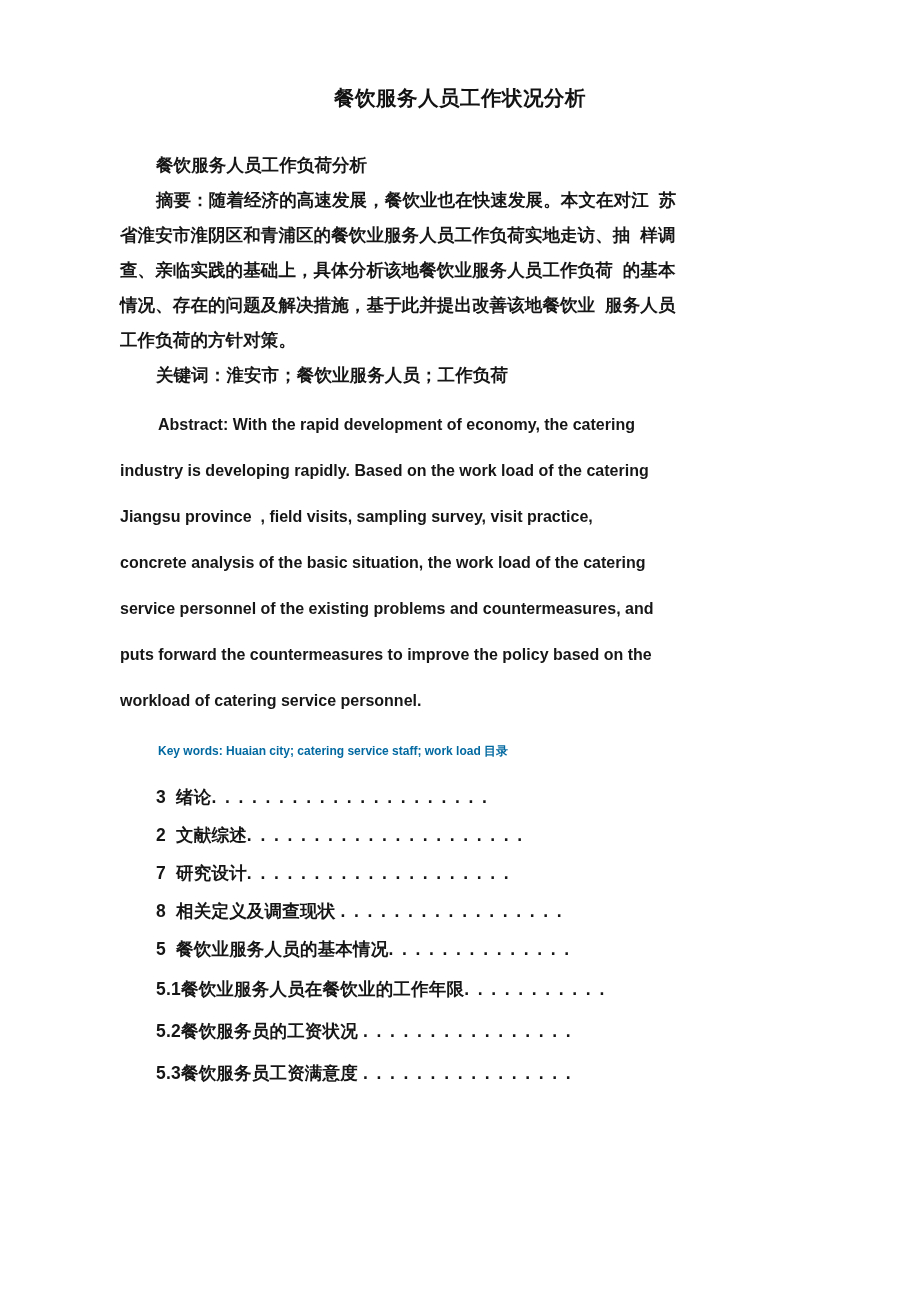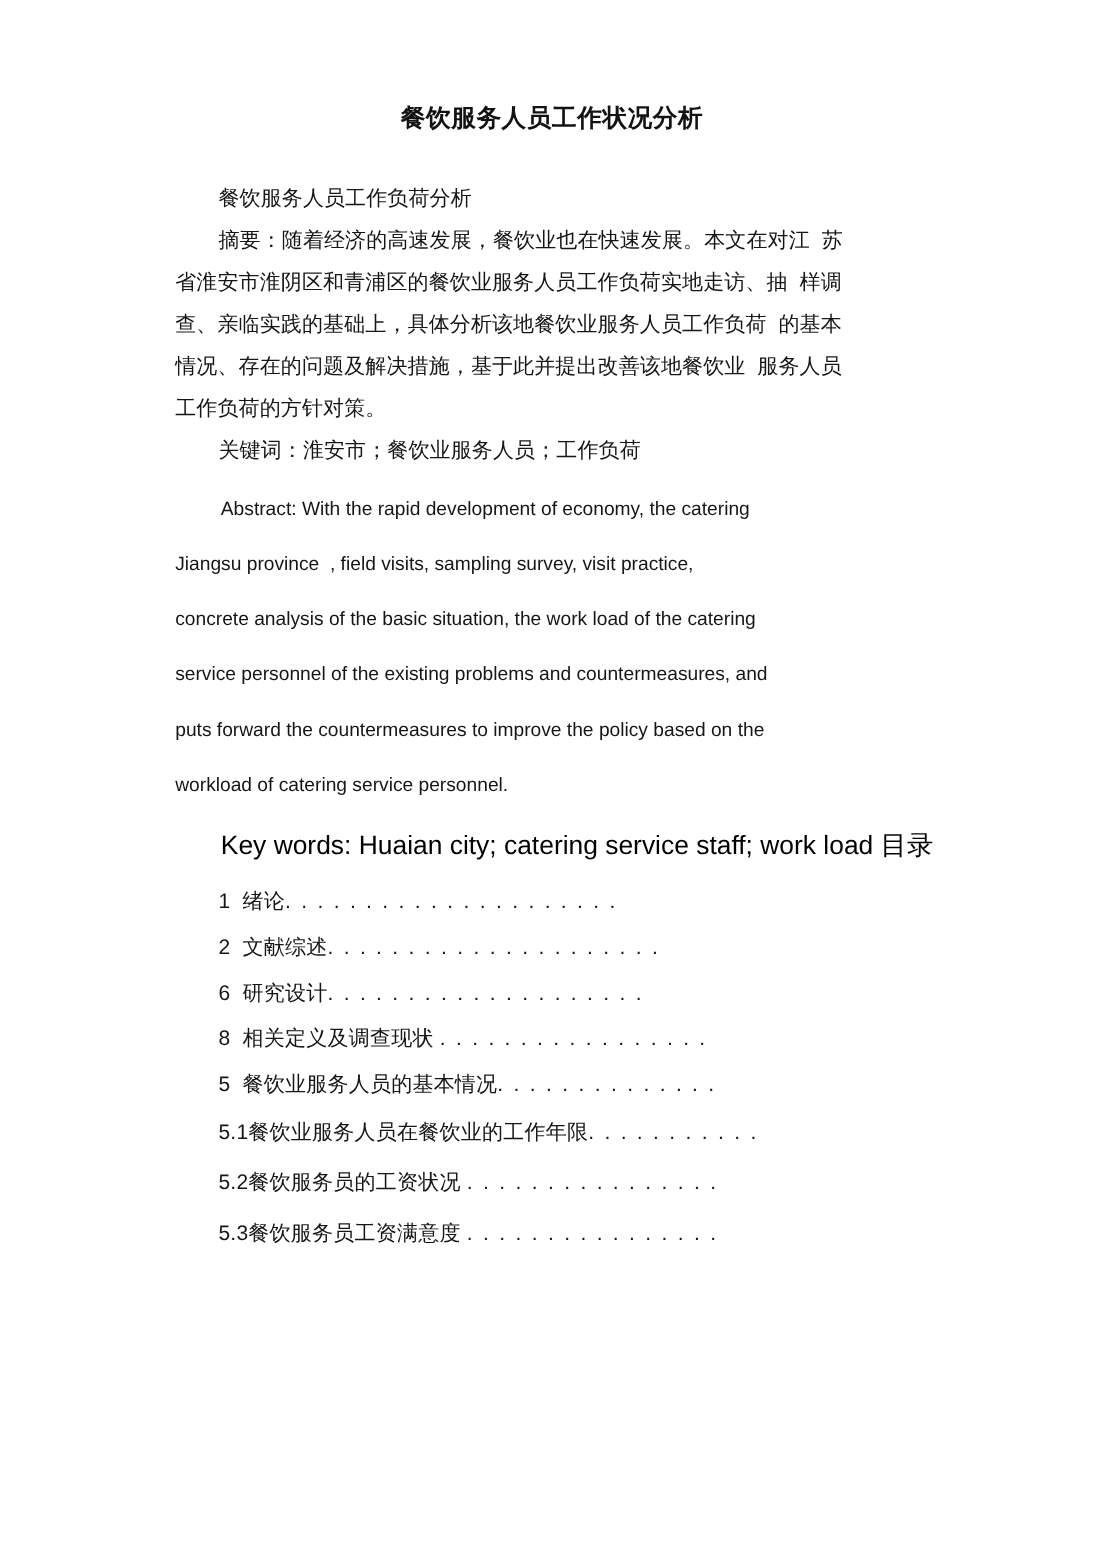--- a/index.html
+++ b/index.html
@@ -35,23 +35,24 @@
     text-align: center;
     font-size: 20.5px;
     font-weight: bold;
     letter-spacing: 0.5px;
     color: #121212;
   }
 
   
   .content {
     position: absolute;
-    left: 146px;
+    left: 120px;
     top: 148px;
     width: 660px;
+    font-weight: bold;
   }
 
   
   .cn-line {
     font-size: 17.5px;
     line-height: 35px;
     color: #161616;
     white-space: pre-wrap;
     letter-spacing: 0.1px;
   }
@@ -76,25 +77,25 @@
   }
   .en-line {
     font-size: 16px;
     line-height: 46px;
     white-space: pre-wrap;
     color: #161616;
   }
   .en-line.first { text-indent: 38px; }
 
   .kw-en {
-    font-size: 22px;
+    font-size: 12px;
     line-height: 42px;
     text-indent: 38px;
     margin-top: 6px;
-    color: #000000;
+    color: #0369a1;
     white-space: pre-wrap;
   }
 
   
   .toc {
     margin-top: 6px;
   }
   .toc-item {
     font-size: 17.5px;
     color: #161616;
@@ -123,33 +124,34 @@
       <div class="cn-line cn-justify">省淮安市淮阴区和青浦区的餐饮业服务人员工作负荷实地走访、抽  样调</div>
       <div class="cn-line cn-justify">查、亲临实践的基础上，具体分析该地餐饮业服务人员工作负荷  的基本</div>
       <div class="cn-line cn-justify">情况、存在的问题及解决措施，基于此并提出改善该地餐饮业  服务人员</div>
       <div class="cn-line">工作负荷的方针对策。</div>
     </div>
 
     <div class="cn-line indent-2">关键词：淮安市；餐饮业服务人员；工作负荷</div>
 
     <div class="en-block">
       <div class="en-line first">Abstract: With the rapid development of economy, the catering</div>
+      <div class="en-line">industry is developing rapidly. Based on the work load of the catering</div>
       <div class="en-line">Jiangsu province  , field visits, sampling survey, visit practice,</div>
       <div class="en-line">concrete analysis of the basic situation, the work load of the catering</div>
       <div class="en-line">service personnel of the existing problems and countermeasures, and</div>
       <div class="en-line">puts forward the countermeasures to improve the policy based on the</div>
       <div class="en-line">workload of catering service personnel.</div>
     </div>
 
     <div class="kw-en">Key words: Huaian city; catering service staff; work load 目录</div>
 
     <div class="toc">
-      <div class="toc-item lvl1"><span class="toc-label">1  绪论</span><span class="toc-dots">. . . . . . . . . . . . . . . . . . . . .</span></div>
+      <div class="toc-item lvl1"><span class="toc-label">3  绪论</span><span class="toc-dots">. . . . . . . . . . . . . . . . . . . . .</span></div>
       <div class="toc-item lvl1"><span class="toc-label">2  文献综述</span><span class="toc-dots">. . . . . . . . . . . . . . . . . . . . .</span></div>
-      <div class="toc-item lvl1"><span class="toc-label">6  研究设计</span><span class="toc-dots">. . . . . . . . . . . . . . . . . . . .</span></div>
+      <div class="toc-item lvl1"><span class="toc-label">7  研究设计</span><span class="toc-dots">. . . . . . . . . . . . . . . . . . . .</span></div>
       <div class="toc-item lvl1"><span class="toc-label">8  相关定义及调查现状 </span><span class="toc-dots">. . . . . . . . . . . . . . . . .</span></div>
       <div class="toc-item lvl1"><span class="toc-label">5  餐饮业服务人员的基本情况</span><span class="toc-dots">. . . . . . . . . . . . . .</span></div>
       <div class="toc-item lvl2"><span class="toc-label">5.1餐饮业服务人员在餐饮业的工作年限</span><span class="toc-dots">. . . . . . . . . . .</span></div>
       <div class="toc-item lvl2"><span class="toc-label">5.2餐饮服务员的工资状况 </span><span class="toc-dots">. . . . . . . . . . . . . . . .</span></div>
       <div class="toc-item lvl2"><span class="toc-label">5.3餐饮服务员工资满意度 </span><span class="toc-dots">. . . . . . . . . . . . . . . .</span></div>
     </div>
 
   </div>
 </div>
 

